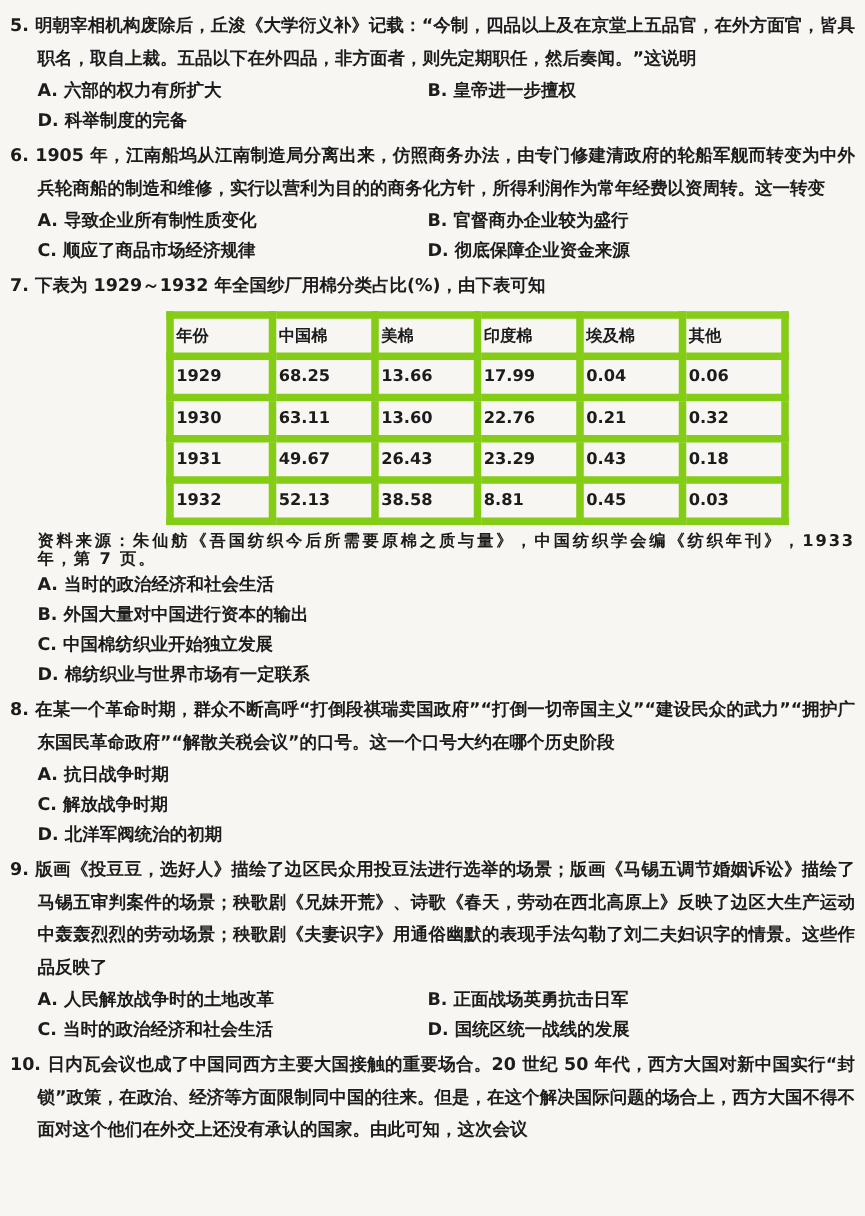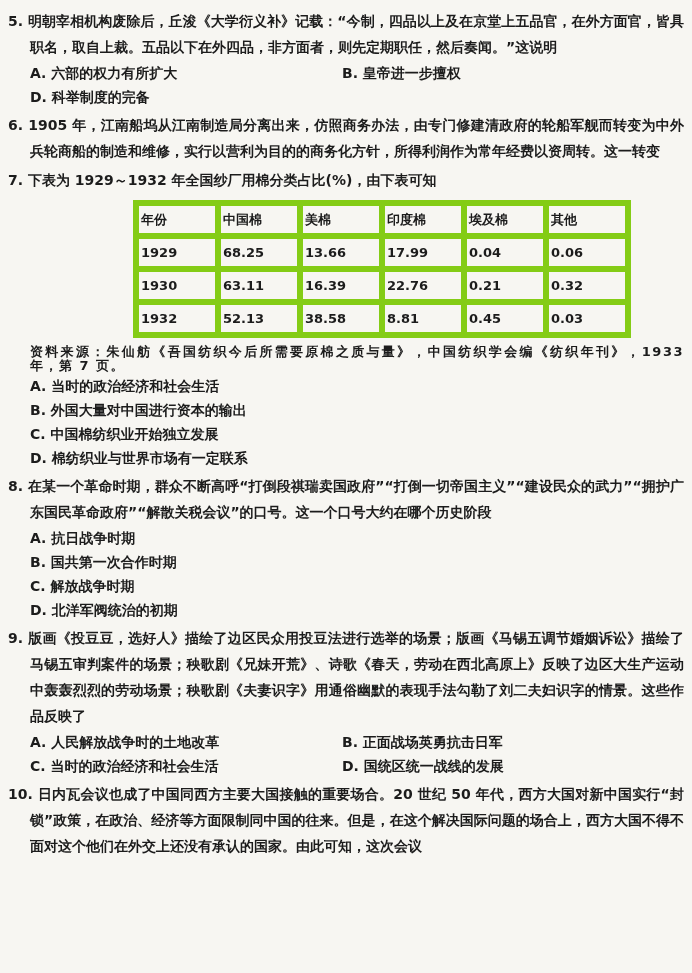--- a/index.html
+++ b/index.html
@@ -73,20 +73,26 @@
     <p class="stem"><span class="qnum">5.</span> <span>明朝宰相机构废除后，丘浚《大学衍义补》记载：“今制，四品以上及在京堂上五品官，在外方面官，皆具职名，取自上裁。五品以下在外四品，非方面者，则先定期职任，然后奏闻。”这说明</span></p>
     <div class="opts two-col">
       <p class="opt">A. 六部的权力有所扩大</p>
       <p class="opt">B. 皇帝进一步擅权</p>
       <p class="opt">D. 科举制度的完备</p>
     </div>
   </div>
 
   <div class="q">
     <p class="stem"><span class="qnum">6.</span> <span>1905 年，江南船坞从江南制造局分离出来，仿照商务办法，由专门修建清政府的轮船军舰而转变为中外兵轮商船的制造和维修，实行以营利为目的的商务化方针，所得利润作为常年经费以资周转。这一转变</span></p>
+    <div class="opts two-col">
+      <p class="opt">A. 导致企业所有制性质变化</p>
+      <p class="opt">B. 官督商办企业较为盛行</p>
+      <p class="opt">C. 顺应了商品市场经济规律</p>
+      <p class="opt">D. 彻底保障企业资金来源</p>
+    </div>
   </div>
 
   <div class="q">
     <p class="stem"><span class="qnum">7.</span> <span>下表为 1929～1932 年全国纱厂用棉分类占比(%)，由下表可知</span></p>
 
     <table class="cotton-table">
       <thead>
         <tr>
           <th>年份</th>
           <th>中国棉</th>
@@ -101,24 +107,32 @@
           <td>1929</td>
           <td>68.25</td>
           <td>13.66</td>
           <td>17.99</td>
           <td>0.04</td>
           <td>0.06</td>
         </tr>
         <tr>
           <td>1930</td>
           <td>63.11</td>
-          <td>16.39</td>
+          <td>13.60</td>
           <td>22.76</td>
           <td>0.21</td>
           <td>0.32</td>
+        </tr>
+        <tr>
+          <td>1931</td>
+          <td>49.67</td>
+          <td>26.43</td>
+          <td>23.29</td>
+          <td>0.43</td>
+          <td>0.18</td>
         </tr>
         <tr>
           <td>1932</td>
           <td>52.13</td>
           <td>38.58</td>
           <td>8.81</td>
           <td>0.45</td>
           <td>0.03</td>
         </tr>
       </tbody>
@@ -130,21 +144,20 @@
       <p class="opt">B. 外国大量对中国进行资本的输出</p>
       <p class="opt">C. 中国棉纺织业开始独立发展</p>
       <p class="opt">D. 棉纺织业与世界市场有一定联系</p>
     </div>
   </div>
 
   <div class="q">
     <p class="stem"><span class="qnum">8.</span> <span>在某一个革命时期，群众不断高呼“打倒段祺瑞卖国政府”“打倒一切帝国主义”“建设民众的武力”“拥护广东国民革命政府”“解散关税会议”的口号。这一个口号大约在哪个历史阶段</span></p>
     <div class="opts">
       <p class="opt">A. 抗日战争时期</p>
-      <p class="opt">B. 国共第一次合作时期</p>
       <p class="opt">C. 解放战争时期</p>
       <p class="opt">D. 北洋军阀统治的初期</p>
     </div>
   </div>
 
   <div class="q">
     <p class="stem"><span class="qnum">9.</span> <span>版画《投豆豆，选好人》描绘了边区民众用投豆法进行选举的场景；版画《马锡五调节婚姻诉讼》描绘了马锡五审判案件的场景；秧歌剧《兄妹开荒》、诗歌《春天，劳动在西北高原上》反映了边区大生产运动中轰轰烈烈的劳动场景；秧歌剧《夫妻识字》用通俗幽默的表现手法勾勒了刘二夫妇识字的情景。这些作品反映了</span></p>
     <div class="opts two-col">
       <p class="opt">A. 人民解放战争时的土地改革</p>
       <p class="opt">B. 正面战场英勇抗击日军</p>

